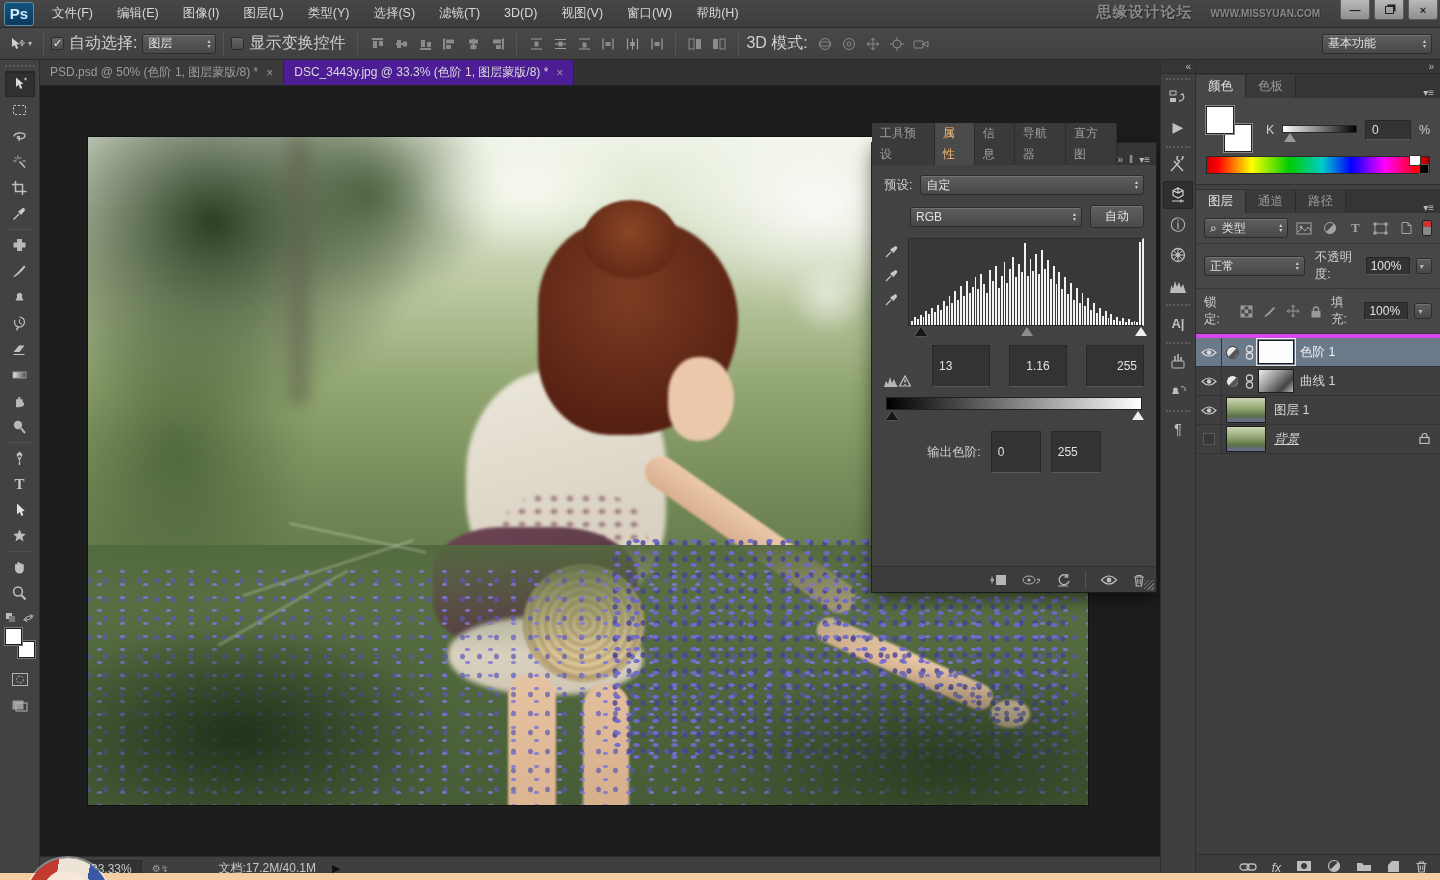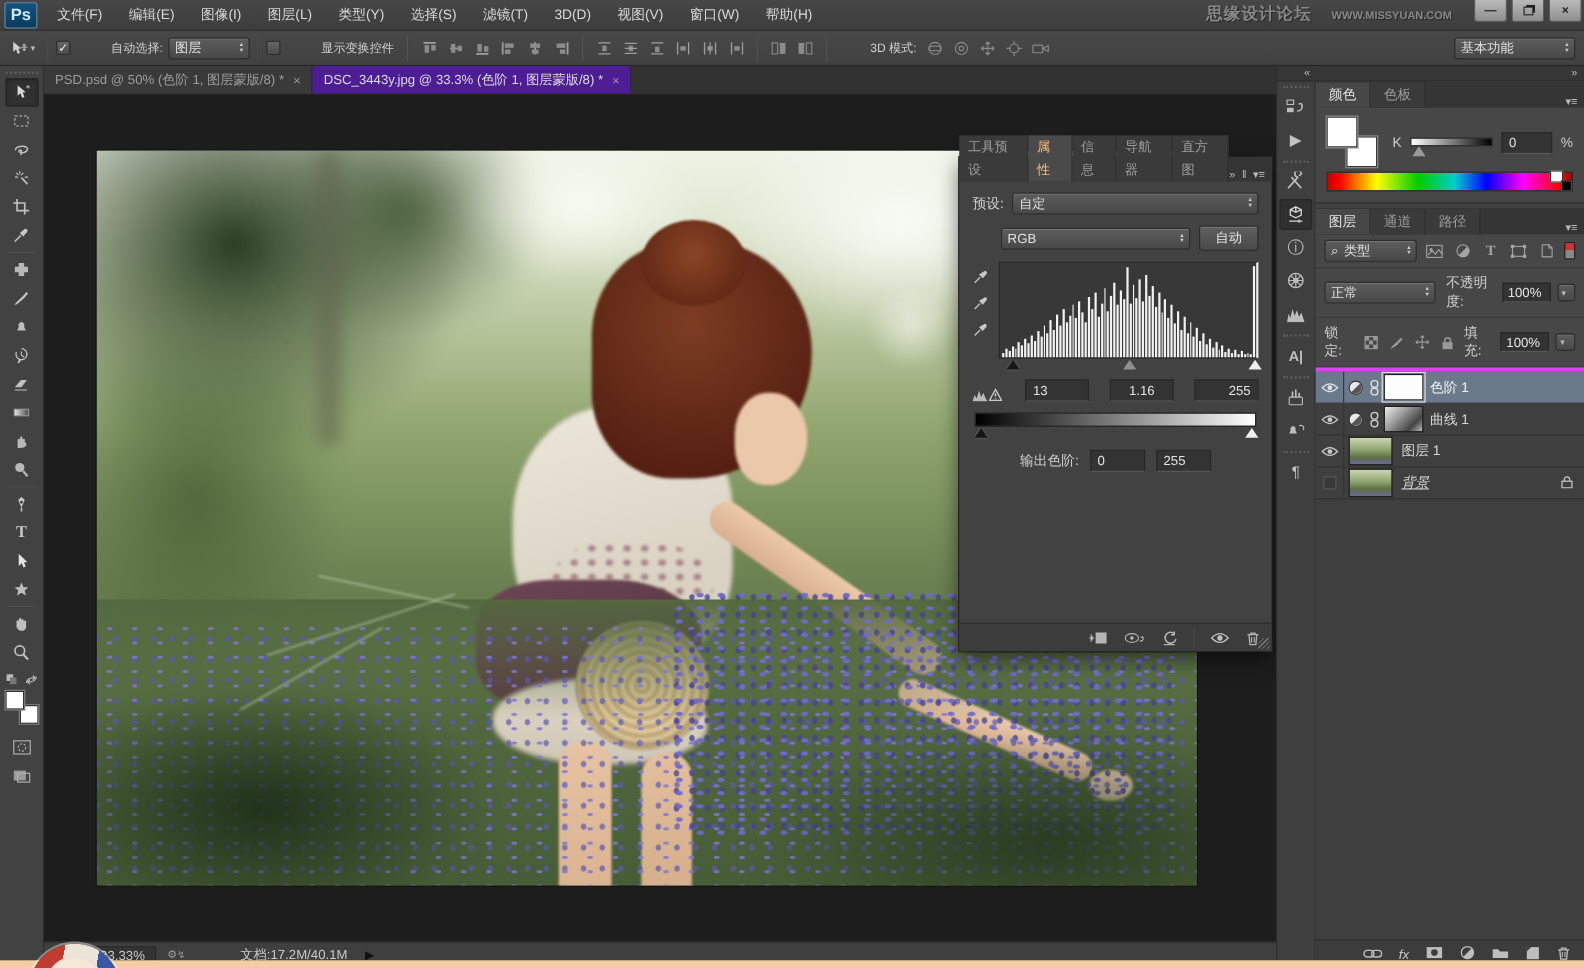--- a/index.html
+++ b/index.html
@@ -19,21 +19,21 @@
   .wb{width:30px;height:20px;background:linear-gradient(#b9b9b9,#8f8f8f);border:1px solid #5c5c5c;border-top:none;border-radius:0 0 3px 3px;color:#222;font-size:11px;font-weight:bold;display:flex;align-items:center;justify-content:center;}
   .restore-ico{width:9px;height:8px;border:1.5px solid #222;box-shadow:2px -2px 0 -0.5px #222;}
 
   
   .optionsbar{position:absolute;left:0;top:28px;width:1440px;height:32px;background:linear-gradient(#484848,#414141);border-bottom:1px solid #262626;display:flex;align-items:center;padding-left:4px;}
   .ob-sep{width:1px;height:24px;background:#343434;border-right:1px solid #555;margin:0 7px;}
   .ob-toolpreview{display:flex;align-items:center;gap:2px;padding:2px 4px;}
   .caret-dn{font-size:8px;color:#bbb;}
   .checkbox{width:13px;height:13px;background:linear-gradient(#666,#4c4c4c);border:1px solid #2c2c2c;border-radius:2px;display:inline-flex;align-items:center;justify-content:center;font-size:11px;color:#eee;margin-right:5px;}
   .checkbox.unchecked{color:transparent;}
-  .ob-label{color:#cfcfcf;margin-right:5px;font-size:11px;margin-left:32px;}
+  .ob-label{color:#cfcfcf;margin-right:5px;font-size:16px;}
   .dd{display:inline-flex;align-items:center;justify-content:space-between;background:linear-gradient(#5d5d5d,#484848);border:1px solid #2c2c2c;border-radius:3px;box-shadow:inset 0 1px 0 rgba(255,255,255,.14);height:20px;padding:0 5px;gap:8px;color:#e0e0e0;}
   .spin{display:flex;flex-direction:column;font-size:6px;line-height:5px;color:#ccc;}
   .obtn{width:24px;height:22px;display:flex;align-items:center;justify-content:center;opacity:.8;border-radius:2px;}
   svg.oi{display:block;}
 
   
   .main{position:absolute;left:0;top:60px;width:1440px;height:820px;display:flex;}
   .toolbar{width:40px;background:#424242;border-right:1px solid #2f2f2f;display:flex;flex-direction:column;align-items:center;padding-top:2px;}
   .grip{width:30px;border-top:2px dotted #5d5d5d;margin:3px 0 4px 0;height:2px;}
   .tool{width:30px;height:26px;display:flex;align-items:center;justify-content:center;border-radius:3px;position:relative;}
@@ -110,21 +110,21 @@
   .dropcol{display:flex;flex-direction:column;gap:9px;padding-top:6px;}
   .histo-area{flex:1;}
   .histo{height:88px;background:#383838;border:1px solid #2b2b2b;border-right:2px solid #f0f0f0;display:flex;align-items:flex-end;gap:1px;padding:1px 1px 0 2px;overflow:hidden;}
   .hbar{flex:1;background:#f2f2f2;min-width:1px;}
   .sliders{position:relative;height:12px;margin-top:1px;}
   .tri{position:absolute;width:0;height:0;border-left:6px solid transparent;border-right:6px solid transparent;}
   .tri.black{border-bottom:9px solid #161616;filter:drop-shadow(0 0 1px #777);}
   .tri.gray{border-bottom:9px solid #8e8e8e;}
   .tri.white{border-bottom:9px solid #efefef;}
   .vals{display:flex;justify-content:space-between;margin:6px 0 10px 0;}
-  .vfield{background:#333;border:1px solid #272727;border-bottom-color:#5a5a5a;min-width:58px;padding:2px 6px;color:#e3e3e3;}
+  .vfield{background:#333;border:1px solid #272727;border-bottom-color:#5a5a5a;min-width:58px;padding:13px 6px;color:#e3e3e3;}
   .warnico{display:flex;align-items:flex-end;gap:1px;margin-right:2px;}
   .gradbar{height:13px;background:linear-gradient(90deg,#000,#fff);border:1px solid #222;margin:0 2px;}
   .outsliders{position:relative;height:12px;margin:1px 2px 8px 2px;}
   .outrow{display:flex;align-items:center;gap:10px;justify-content:center;margin-top:2px;}
   .pfoot{height:26px;background:#3c3c3c;border-top:1px solid #2e2e2e;display:flex;align-items:center;justify-content:flex-end;gap:14px;padding-right:10px;color:#b5b5b5;}
   .pfoot .fico{display:flex;align-items:center;}
   .pfoot .vline{width:1px;height:18px;background:#2c2c2c;border-right:1px solid #555;}
 
   
   .dockstrip{width:36px;background:#3f3f3f;border-left:1px solid #2e2e2e;border-right:1px solid #2e2e2e;display:flex;flex-direction:column;align-items:center;}

